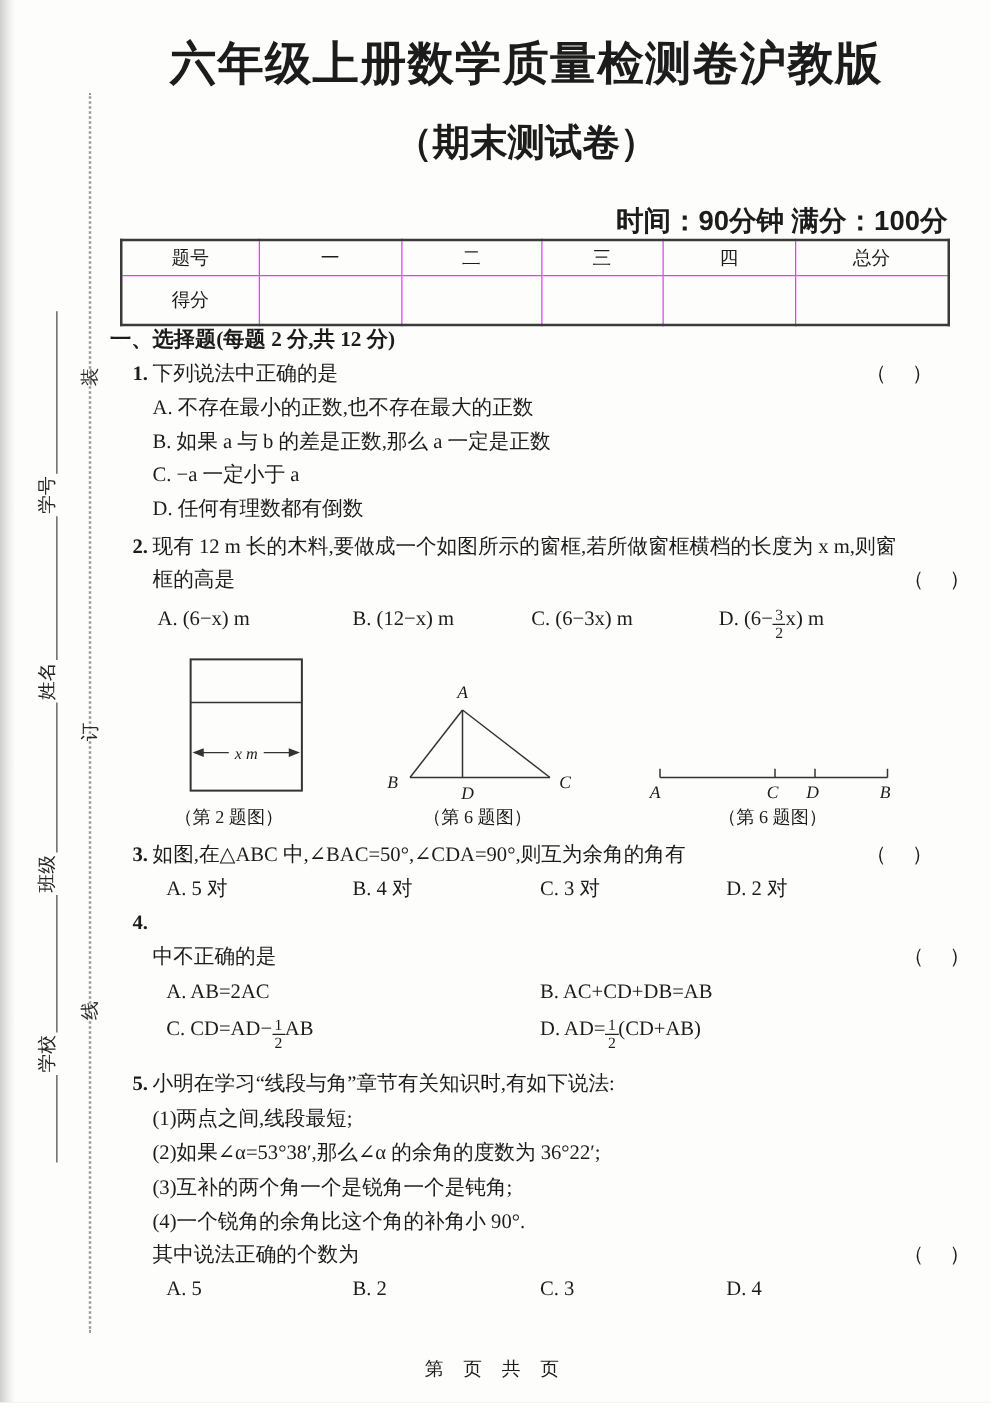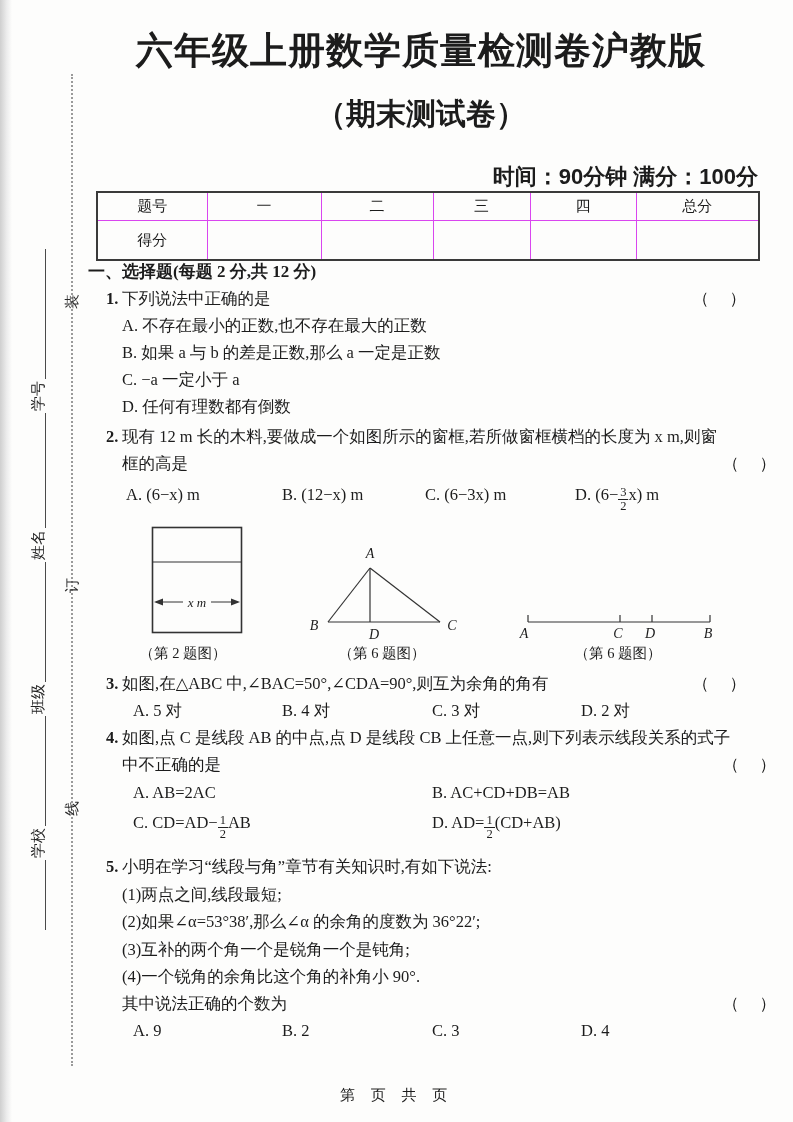--- a/index.html
+++ b/index.html
@@ -168,21 +168,20 @@
   </div>
   <div class="r" style="top:700px">
     <span class="oc" style="left:41px">A. 5 对</span>
     <span class="oc" style="left:190px">B. 4 对</span>
     <span class="oc" style="left:340px">C. 3 对</span>
     <span class="oc" style="left:489px">D. 2 对</span>
   </div>
 
   <div class="r" style="top:727px">
     <span class="num">4.</span>
-    <span class="qt">如图,点 C 是线段 AB 的中点,点 D 是线段 CB 上任意一点,则下列表示线段关系的式子</span>
   </div>
   <div class="r ind" style="top:754px">
     <span>中不正确的是</span>
     <span class="bracket">（　）</span>
   </div>
   <div class="r" style="top:782px">
     <span class="oc" style="left:41px">A. AB=2AC</span>
     <span class="oc" style="left:340px">B. AC+CD+DB=AB</span>
   </div>
   <div class="r" style="top:812px">
@@ -196,20 +195,20 @@
   </div>
   <div class="r ind" style="top:884px">(1)两点之间,线段最短;</div>
   <div class="r ind" style="top:911px">(2)如果∠α=53°38′,那么∠α 的余角的度数为 36°22′;</div>
   <div class="r ind" style="top:939px">(3)互补的两个角一个是锐角一个是钝角;</div>
   <div class="r ind" style="top:966px">(4)一个锐角的余角比这个角的补角小 90°.</div>
   <div class="r ind" style="top:993px">
     <span>其中说法正确的个数为</span>
     <span class="bracket">（　）</span>
   </div>
   <div class="r" style="top:1020px">
-    <span class="oc" style="left:41px">A. 9</span>
+    <span class="oc" style="left:41px">A. 5</span>
     <span class="oc" style="left:190px">B. 2</span>
     <span class="oc" style="left:340px">C. 3</span>
     <span class="oc" style="left:489px">D. 4</span>
   </div>
 
   <div class="footer">第 页 共 页</div>
 </div>
 
 </body></html>

